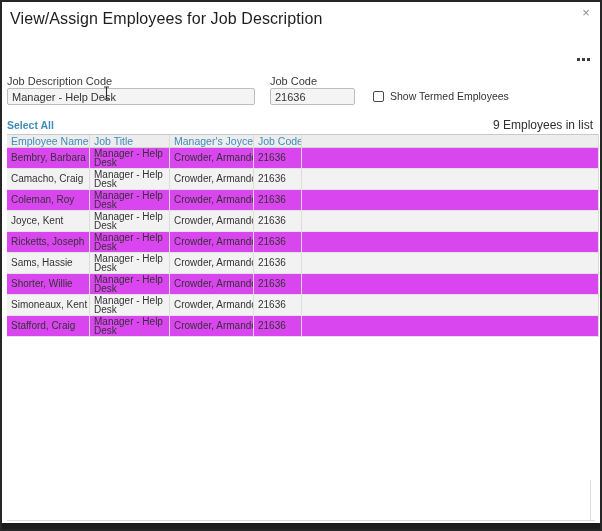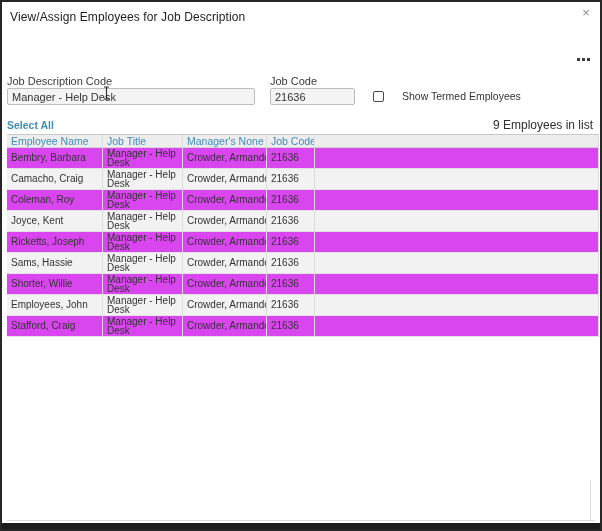--- a/index.html
+++ b/index.html
@@ -15,21 +15,21 @@
   body{font-family:"Liberation Sans", sans-serif;}
   .frame{
     position:relative;
     width:602px;height:531px;
     background:#ffffff;
     border:2px solid var(--frame);
     overflow:hidden;
   }
   .dialog-title{
     position:absolute;left:8px;top:8px;
-    font-size:12px;color:#1d1d1d;letter-spacing:.1px;
+    font-size:16px;color:#1d1d1d;letter-spacing:.1px;
   }
   .close-btn{
     position:absolute;right:6px;top:4px;
     font-size:13px;color:#8a8a8a;line-height:14px;
     width:16px;height:16px;text-align:center;cursor:default;
   }
   .menu-ellipsis{
     position:absolute;right:10px;top:53px;
     display:flex;gap:2px;align-items:center;height:8px;
   }
@@ -49,21 +49,21 @@
   .inp-jdn{left:5px;width:248px;}
   .inp-jc{left:268px;width:85px;}
   .ibeam{position:absolute;left:100px;top:84px;}
   .chk-row{
     position:absolute;left:371px;top:88px;
     display:flex;align-items:center;gap:6px;
   }
   .checkbox{
     width:11px;height:11px;border:1.4px solid #4a4a4a;border-radius:2px;background:#fff;
   }
-  .chk-label{font-size:10.5px;color:#333;margin-left:12px;}
+  .chk-label{font-size:10.5px;color:#333;}
   .links-row{position:absolute;left:5px;top:117px;display:flex;gap:12px;flex-direction:column;}
   .link{
     font-size:10.5px;font-weight:bold;color:var(--accent);cursor:pointer;
   }
   .count-text{
     position:absolute;right:7px;top:116px;
     font-size:12px;color:#2e2e2e;
   }
   .table{
     position:absolute;left:5px;top:132px;width:592px;
@@ -82,21 +82,21 @@
   .trow{display:flex;height:21px;border-bottom:1px solid #E3E3E3;background:#d946ef;}
   .trow:nth-child(even){background:var(--zebra);}
   .tcell{
     display:flex;align-items:center;
     font-size:10px;color:var(--text);
     padding-left:4px;overflow:hidden;
     border-right:1px solid var(--border-light);
   }
   .tcell span{line-height:9.5px;}
   .nowrap span{white-space:nowrap;}
-  .c-emp{width:96px;}
+  .c-emp{width:83px;}
   .c-title{width:80px;}
   .c-mgr{width:84px;}
   .c-code{width:48px;}
   .c-fill{flex:1;border-right:none;}
   .bottom-line{
     position:absolute;left:5px;right:5px;bottom:8px;
     border-top:1px solid var(--border-light);
   }
   .right-stub{
     position:absolute;right:9px;bottom:9px;height:40px;width:0;
@@ -140,21 +140,21 @@
     <span class="link">Select All</span>
     <span class="link">Select Desk</span>
   </div>
 
   <div class="count-text">9 Employees in list</div>
 
   <div class="table">
     <div class="thead">
       <div class="hcell c-emp">Employee Name</div>
       <div class="hcell c-title">Job Title</div>
-      <div class="hcell c-mgr">Manager's None</div>
+      <div class="hcell c-mgr">Manager's Joyce</div>
       <div class="hcell c-code">Job Code</div>
       <div class="hcell c-fill"></div>
     </div>
     <div class="tbody">
 
         <div class="trow">
           <div class="tcell c-emp nowrap">
             <span>Bembry, Barbara</span>
           </div>
           <div class="tcell c-title">
@@ -260,21 +260,21 @@
             <span>Crowder, Armando</span>
           </div>
           <div class="tcell c-code nowrap">
             <span>21636</span>
           </div>
           <div class="tcell c-fill"></div>
         </div>
 
         <div class="trow">
           <div class="tcell c-emp nowrap">
-            <span>Employees, John</span>
+            <span>Simoneaux, Kent</span>
           </div>
           <div class="tcell c-title">
             <span>Manager - Help Desk</span>
           </div>
           <div class="tcell c-mgr nowrap">
             <span>Crowder, Armando</span>
           </div>
           <div class="tcell c-code nowrap">
             <span>21636</span>
           </div>

